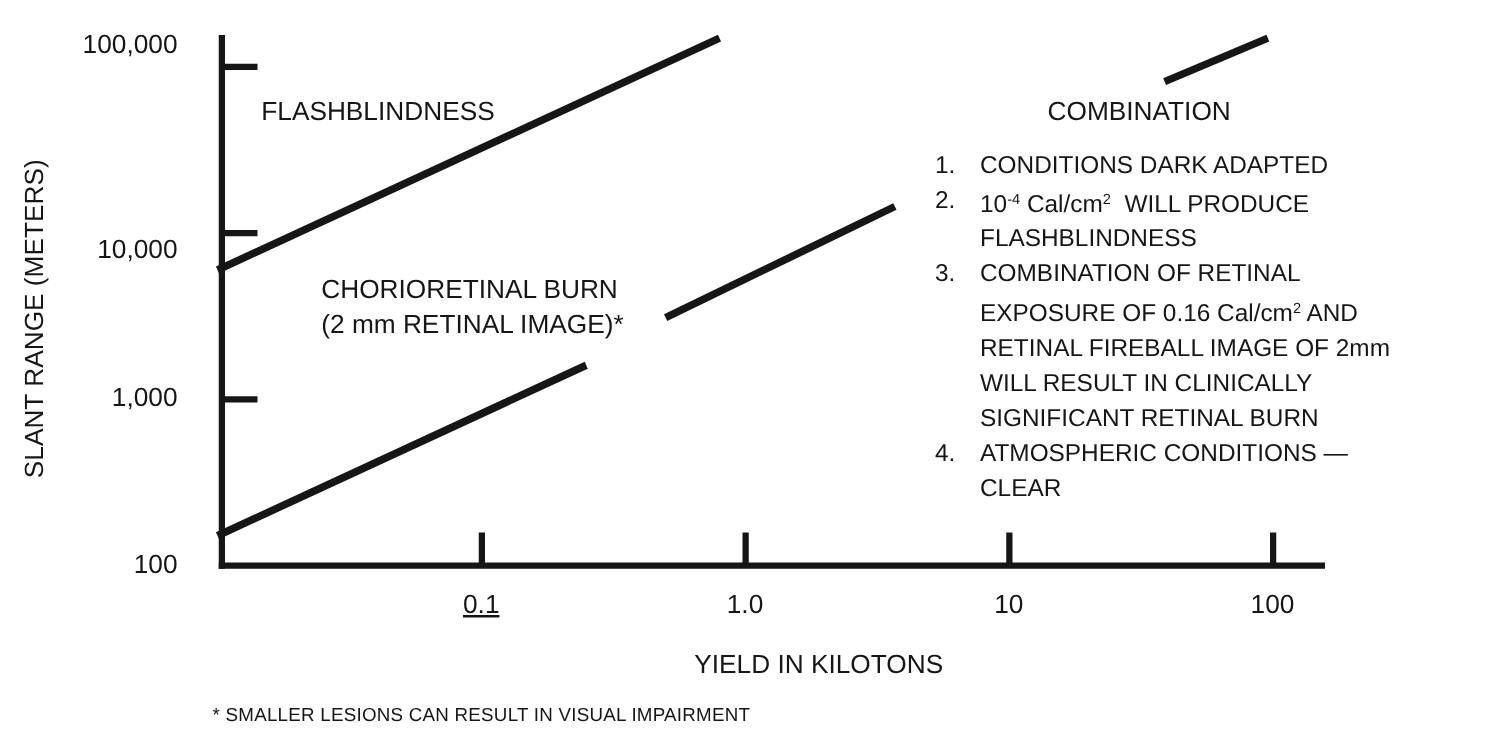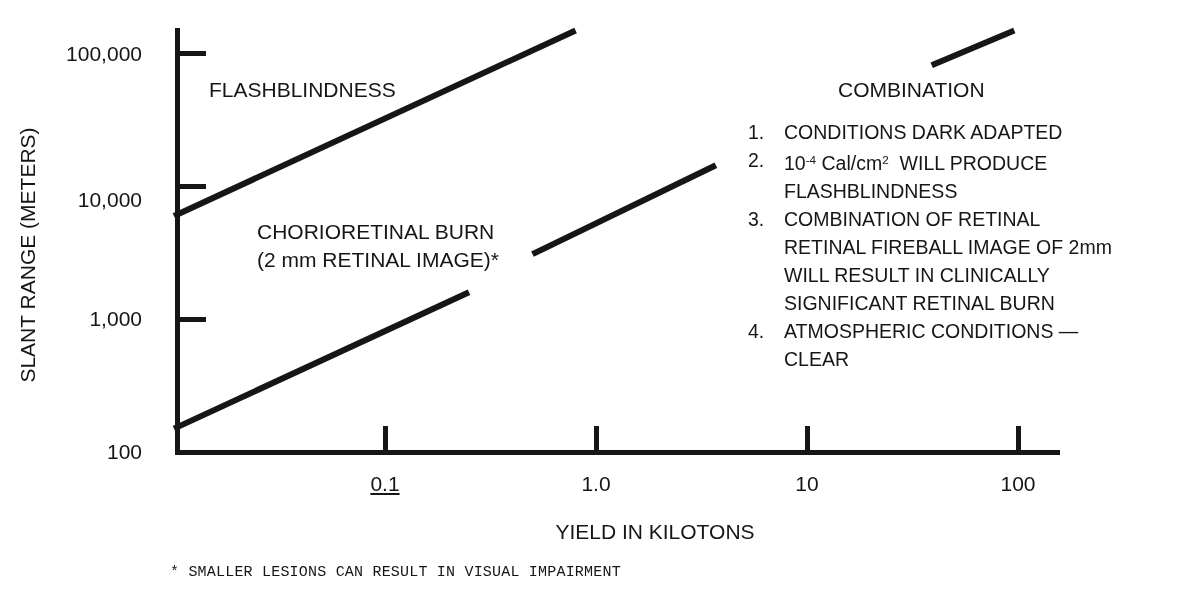--- a/index.html
+++ b/index.html
@@ -22,40 +22,40 @@
   }
   .x-title{position:absolute;left:495px;top:520px;width:320px;text-align:center;font-size:21px;white-space:pre;}
   .flash-label{position:absolute;left:209px;top:76px;font-size:21px;line-height:28px;}
   .chorio-label{position:absolute;left:257px;top:218px;font-size:21px;line-height:28px;}
   .rich-line{white-space:pre;}
   .sup{font-size:0.6em;vertical-align:0.55em;}
   .as-head{position:absolute;left:838px;top:78px;font-size:21px;white-space:pre;}
   .as-list{position:absolute;left:748px;top:118px;width:452px;font-size:19.5px;line-height:28px;}
   .as-item{position:relative;padding-left:36px;}
   .as-num{position:absolute;left:0;top:0;}
-  .footnote{position:absolute;left:170px;top:564px;font-size:15px;letter-spacing:0.2px;white-space:pre;font-family:Liberation Mono, monospace;}
+  .footnote{position:absolute;left:170px;top:564px;font-size:15px;letter-spacing:0.2px;white-space:pre;}
 </style>
 </head>
 <body>
 
 <div class="fig">
 
   <svg id="plot-lines" viewBox="0 0 1200 600" xmlns="http://www.w3.org/2000/svg">
       <line x1="174.0" y1="216.0" x2="575.6" y2="30.5" class="series-line"></line>
       <line x1="174.0" y1="428.6" x2="469.0" y2="292.2" class="series-line"></line>
       <line x1="532.5" y1="254.1" x2="715.9" y2="165.2" class="series-line"></line>
       <line x1="931.7" y1="65.3" x2="1014.3" y2="30.5" class="series-line"></line>
     </svg>
 
   <div class="y-axis"></div>
   <div class="x-axis"></div>
 
   <div id="y-ticks">
       <div class="ytick-mark" style="top: 51px;"></div>
-      <div class="ytick-label" style="top: 42px;">100,000</div>
+      <div class="ytick-label" style="top: 24px;">100,000</div>
       <div class="ytick-mark" style="top: 184px;"></div>
       <div class="ytick-label" style="top: 175px; margin-top: 13px;">10,000</div>
       <div class="ytick-mark" style="top: 317px;"></div>
       <div class="ytick-label" style="top: 307px;">1,000</div>
       <div class="ytick-label" style="top: 440px;">100</div>
     </div>
   <div id="x-ticks">
       <div class="xtick-mark" style="left: 383px;"></div>
       <div class="xtick-label" style="left: 345px; text-decoration: underline;">0.1</div>
       <div class="xtick-mark" style="left: 594px;"></div>
@@ -89,20 +89,21 @@
 
     <div class="as-item">
       <span class="as-num">2.</span>
       <div class="rich-line"><span>10</span><span class="sup">-4</span><span> Cal/cm</span><span class="sup">2</span><span>  WILL PRODUCE</span></div>
       <div class="rich-line"><span>FLASHBLINDNESS</span></div>
     </div>
 
     <div class="as-item">
       <span class="as-num">3.</span>
       <div class="rich-line"><span>COMBINATION OF RETINAL</span></div>
+      <div class="rich-line"><span>EXPOSURE OF 0.16 Cal/cm</span><span class="sup">2</span><span> AND</span></div>
       <div class="rich-line"><span>RETINAL FIREBALL IMAGE OF 2mm</span></div>
       <div class="rich-line"><span>WILL RESULT IN CLINICALLY</span></div>
       <div class="rich-line"><span>SIGNIFICANT RETINAL BURN</span></div>
     </div>
 
     <div class="as-item">
       <span class="as-num">4.</span>
       <div class="rich-line"><span>ATMOSPHERIC CONDITIONS —</span></div>
       <div class="rich-line"><span>CLEAR</span></div>
     </div>

